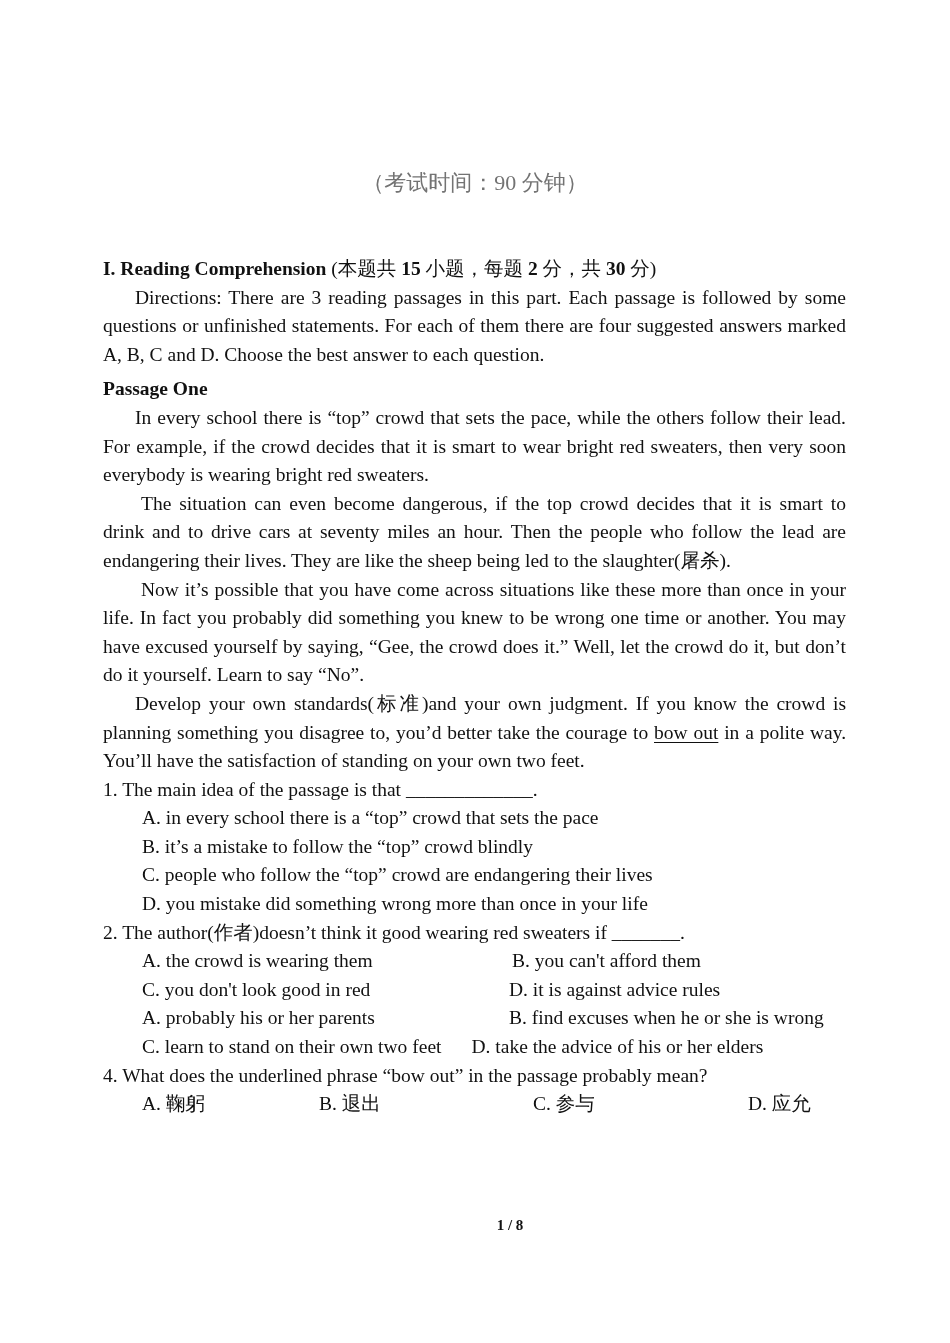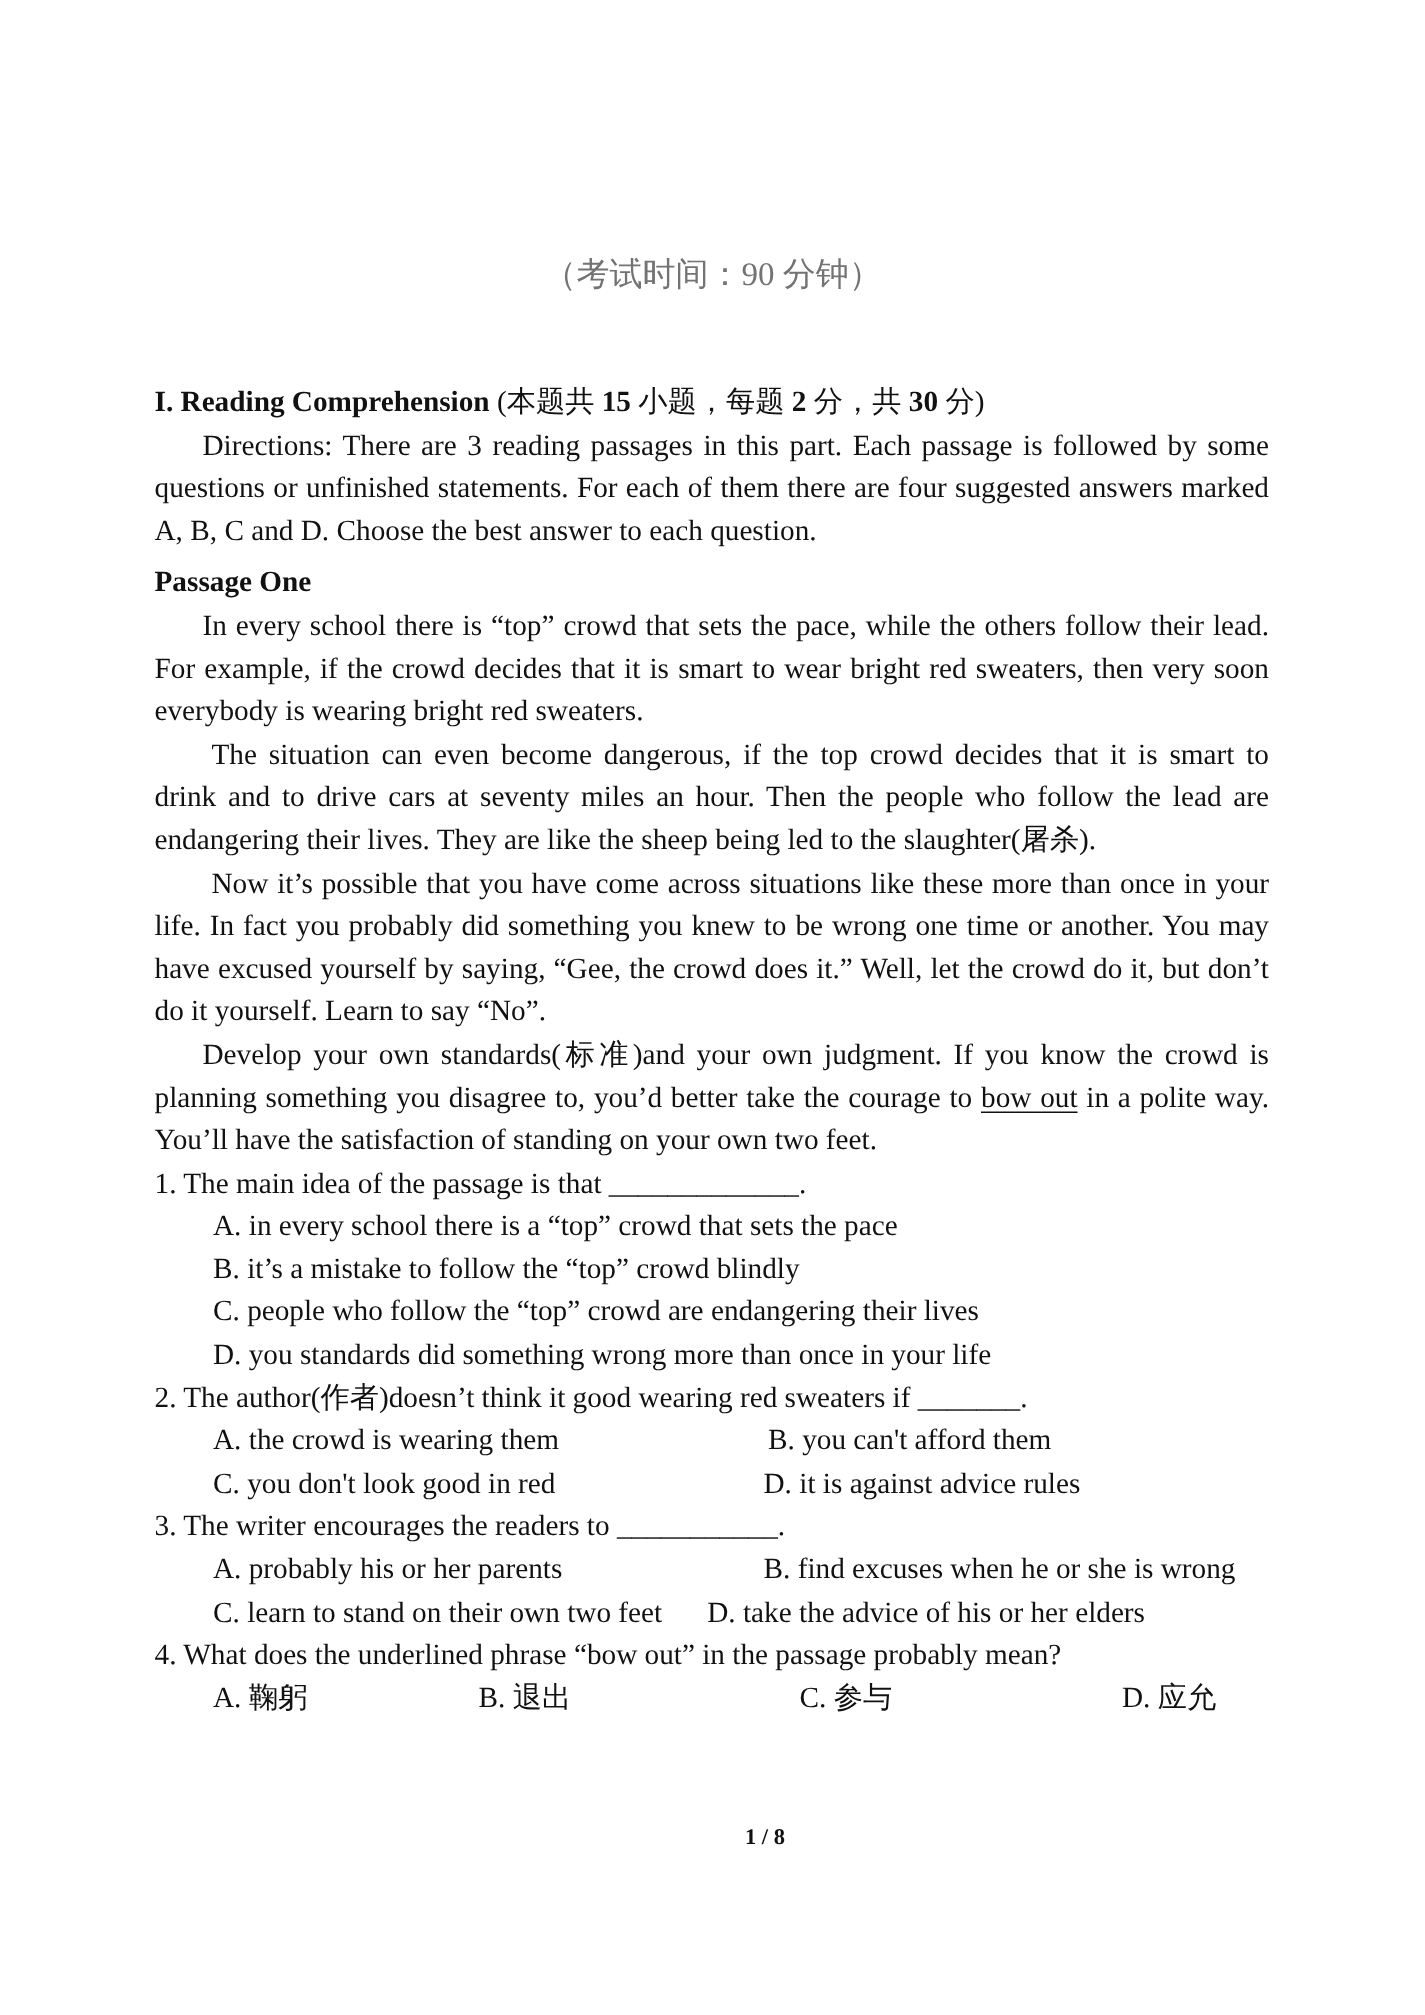--- a/index.html
+++ b/index.html
@@ -42,33 +42,32 @@
 
     <p class="para">In every school there is “top” crowd that sets the pace, while the others follow their lead. For example, if the crowd decides that it is smart to wear bright red sweaters, then very soon everybody is wearing bright red sweaters.</p>
     <p class="para" style="text-indent:38px">The situation can even become dangerous, if the top crowd decides that it is smart to drink and to drive cars at seventy miles an hour. Then the people who follow the lead are endangering their lives. They are like the sheep being led to the slaughter(屠杀).</p>
     <p class="para" style="text-indent:38px">Now it’s possible that you have come across situations like these more than once in your life. In fact you probably did something you knew to be wrong one time or another. You may have excused yourself by saying, “Gee, the crowd does it.” Well, let the crowd do it, but don’t do it yourself. Learn to say “No”.</p>
     <p class="para"><span>Develop your own standards(标准)and your own judgment. If you know the crowd is planning something you disagree to, you’d better take the courage to </span><span class="u">bow out</span><span> in a polite way. You’ll have the satisfaction of standing on your own two feet.</span></p>
 
     <p class="q">1. The main idea of the passage is that _____________.</p>
     <p class="opt">A. in every school there is a “top” crowd that sets the pace</p>
     <p class="opt">B. it’s a mistake to follow the “top” crowd blindly</p>
     <p class="opt">C. people who follow the “top” crowd are endangering their lives</p>
-    <p class="opt">D. you standards did something wrong more than once in your life</p>
+    <p class="opt">D. you mistake did something wrong more than once in your life</p>
 
     <p class="q">2. The author(作者)doesn’t think it good wearing red sweaters if _______.</p>
     <div class="opt-row">
       <span class="col1">A. the crowd is wearing them</span>
       <span style="margin-left:3px">B. you can't afford them</span>
     </div>
     <div class="opt-row">
       <span class="col1">C. you don't look good in red</span>
       <span>D. it is against advice rules</span>
     </div>
 
-    <p class="q">3. The writer encourages the readers to ___________.</p>
     <div class="opt-row">
       <span class="col1">A. probably his or her parents</span>
       <span>B. find excuses when he or she is wrong</span>
     </div>
     <div class="opt-row">
       <span>C. learn to stand on their own two feet</span>
       <span style="margin-left:6px">D. take the advice of his or her elders</span>
     </div>
 
     <p class="q">4. What does the underlined phrase “bow out” in the passage probably mean?</p>

